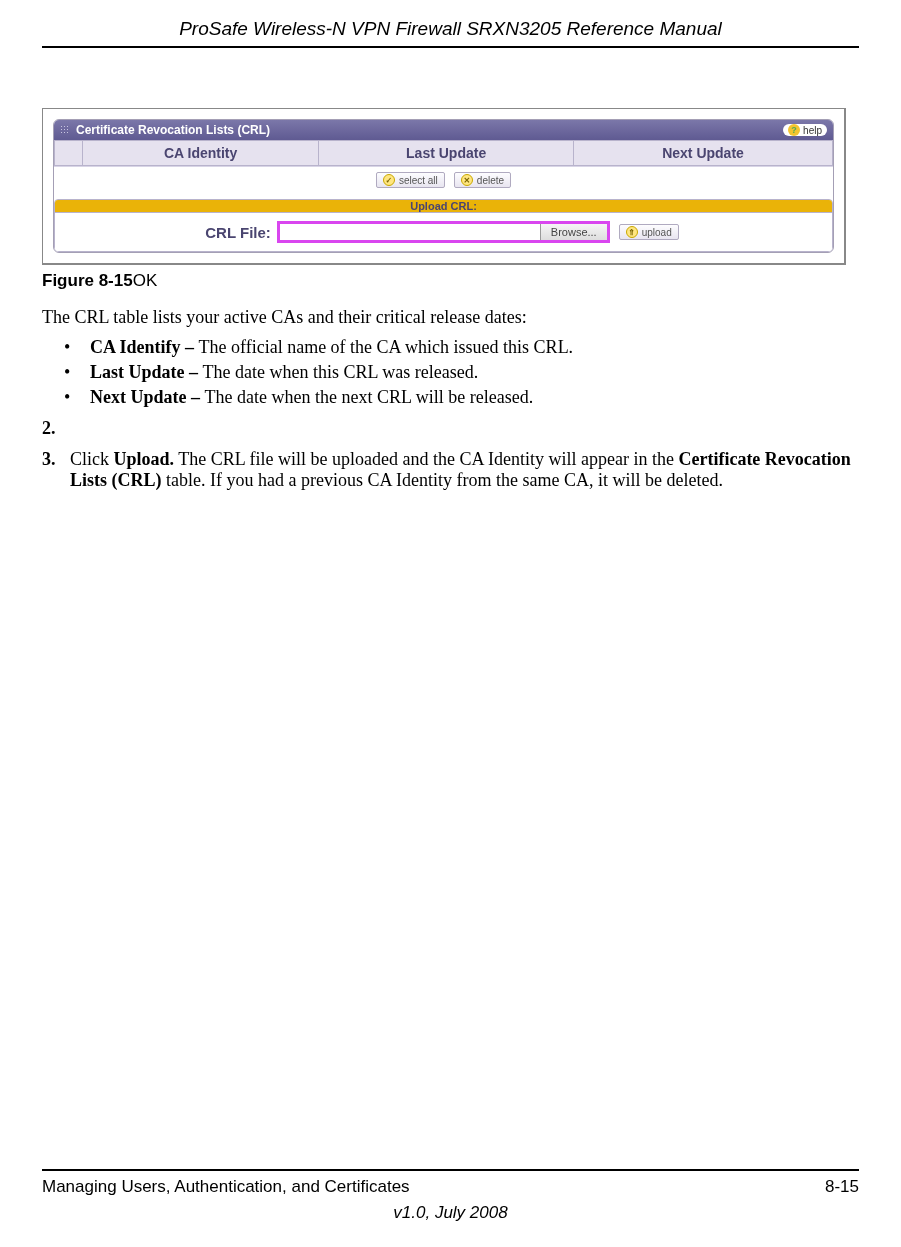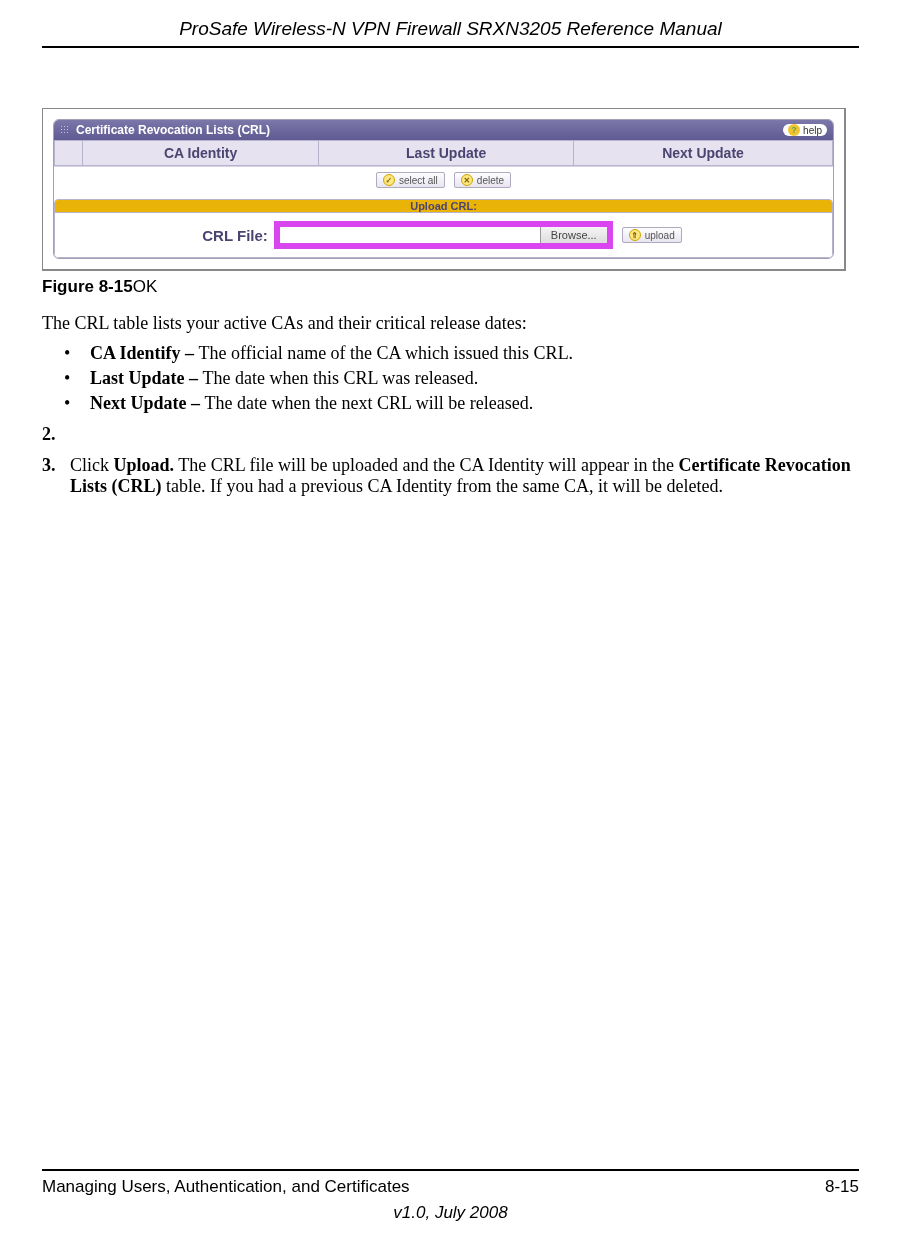--- a/index.html
+++ b/index.html
@@ -109,21 +109,21 @@
   .upload-header {
     background:#eab308;color:#4a4570;font-weight:bold;font-size:11px;
     text-align:center;padding:0;border-bottom:1px solid #b8b3cc;
   }
   .upload-body {
     display:flex;align-items:center;justify-content:center;gap:6px;
     padding:8px;background:#fff;
   }
   .field-label { color:#4a4570; font-weight:bold; font-size:15px;}
   .file-input-look {
-    display:inline-flex;border:6px solid #d946ef;background:#c2410c;
+    display:inline-flex;border:3px solid #d946ef;background:#c2410c;
   }
   .file-input-look input {
     border:none;font-size:11px;padding:2px 4px;width:260px;outline:none;
   }
   .file-input-look .browse {
     background:linear-gradient(#f5f5f5,#ddd);border-left:1px solid #999;
     font-size:11px;color:#444;padding:2px 10px;cursor:pointer;
   }
   .figure-caption {
     font-family: Arial, Helvetica, sans-serif;

